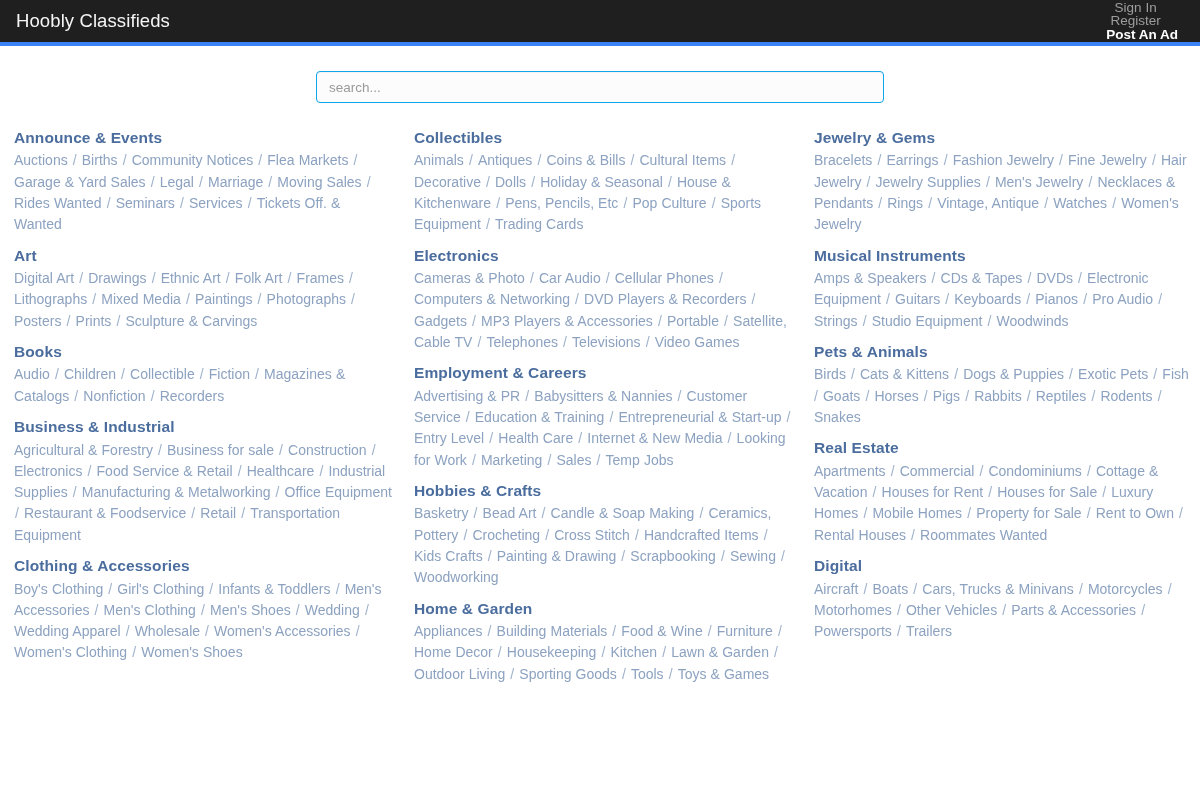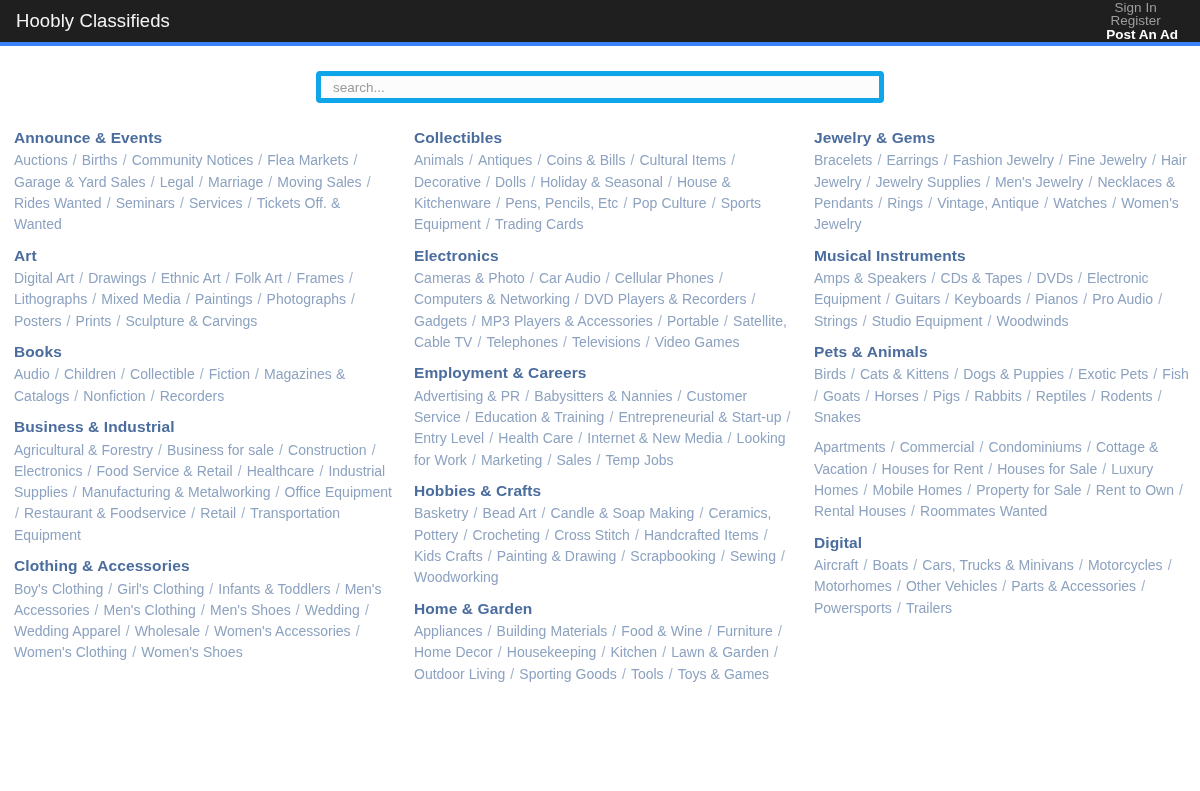--- a/index.html
+++ b/index.html
@@ -57,21 +57,21 @@
   .search-wrap {
     width: 100%;
     display: flex;
     justify-content: center;
     padding-top: 25px;
     padding-bottom: 24px;
   }
   .search-input {
     width: 568px;
     height: 32px;
-    border: 5px solid #0ea5e9;
+    border: 1px solid #0ea5e9;
     border-radius: 4px;
     background: #fcfcfc;
     padding: 0 12px;
     font-size: 13.5px;
     font-family: "Liberation Sans", sans-serif;
     color: #555;
     outline: none;
     box-shadow: inset 0 1px 1px rgba(0,0,0,0.035);
   }
   .search-input::placeholder { color: #9a9a9a; }
@@ -176,20 +176,21 @@
       </div>
       <div class="cat-block">
         <div class="cat-title">Musical Instruments</div>
         <div class="cat-links"><a href="#">Amps &amp; Speakers</a><span class="sep"> / </span><a href="#">CDs &amp; Tapes</a><span class="sep"> / </span><a href="#">DVDs</a><span class="sep"> / </span><a href="#">Electronic Equipment</a><span class="sep"> / </span><a href="#">Guitars</a><span class="sep"> / </span><a href="#">Keyboards</a><span class="sep"> / </span><a href="#">Pianos</a><span class="sep"> / </span><a href="#">Pro Audio</a><span class="sep"> / </span><a href="#">Strings</a><span class="sep"> / </span><a href="#">Studio Equipment</a><span class="sep"> / </span><a href="#">Woodwinds</a></div>
       </div>
       <div class="cat-block">
         <div class="cat-title">Pets &amp; Animals</div>
         <div class="cat-links"><a href="#">Birds</a><span class="sep"> / </span><a href="#">Cats &amp; Kittens</a><span class="sep"> / </span><a href="#">Dogs &amp; Puppies</a><span class="sep"> / </span><a href="#">Exotic Pets</a><span class="sep"> / </span><a href="#">Fish</a><span class="sep"> / </span><a href="#">Goats</a><span class="sep"> / </span><a href="#">Horses</a><span class="sep"> / </span><a href="#">Pigs</a><span class="sep"> / </span><a href="#">Rabbits</a><span class="sep"> / </span><a href="#">Reptiles</a><span class="sep"> / </span><a href="#">Rodents</a><span class="sep"> / </span><a href="#">Snakes</a></div>
       </div>
       <div class="cat-block">
+        <div class="cat-title">Real Estate</div>
         <div class="cat-links"><a href="#">Apartments</a><span class="sep"> / </span><a href="#">Commercial</a><span class="sep"> / </span><a href="#">Condominiums</a><span class="sep"> / </span><a href="#">Cottage &amp; Vacation</a><span class="sep"> / </span><a href="#">Houses for Rent</a><span class="sep"> / </span><a href="#">Houses for Sale</a><span class="sep"> / </span><a href="#">Luxury Homes</a><span class="sep"> / </span><a href="#">Mobile Homes</a><span class="sep"> / </span><a href="#">Property for Sale</a><span class="sep"> / </span><a href="#">Rent to Own</a><span class="sep"> / </span><a href="#">Rental Houses</a><span class="sep"> / </span><a href="#">Roommates Wanted</a></div>
       </div>
       <div class="cat-block">
         <div class="cat-title">Digital</div>
         <div class="cat-links"><a href="#">Aircraft</a><span class="sep"> / </span><a href="#">Boats</a><span class="sep"> / </span><a href="#">Cars, Trucks &amp; Minivans</a><span class="sep"> / </span><a href="#">Motorcycles</a><span class="sep"> / </span><a href="#">Motorhomes</a><span class="sep"> / </span><a href="#">Other Vehicles</a><span class="sep"> / </span><a href="#">Parts &amp; Accessories</a><span class="sep"> / </span><a href="#">Powersports</a><span class="sep"> / </span><a href="#">Trailers</a></div>
       </div>
     </div>
 </div>
 
 </body></html>

